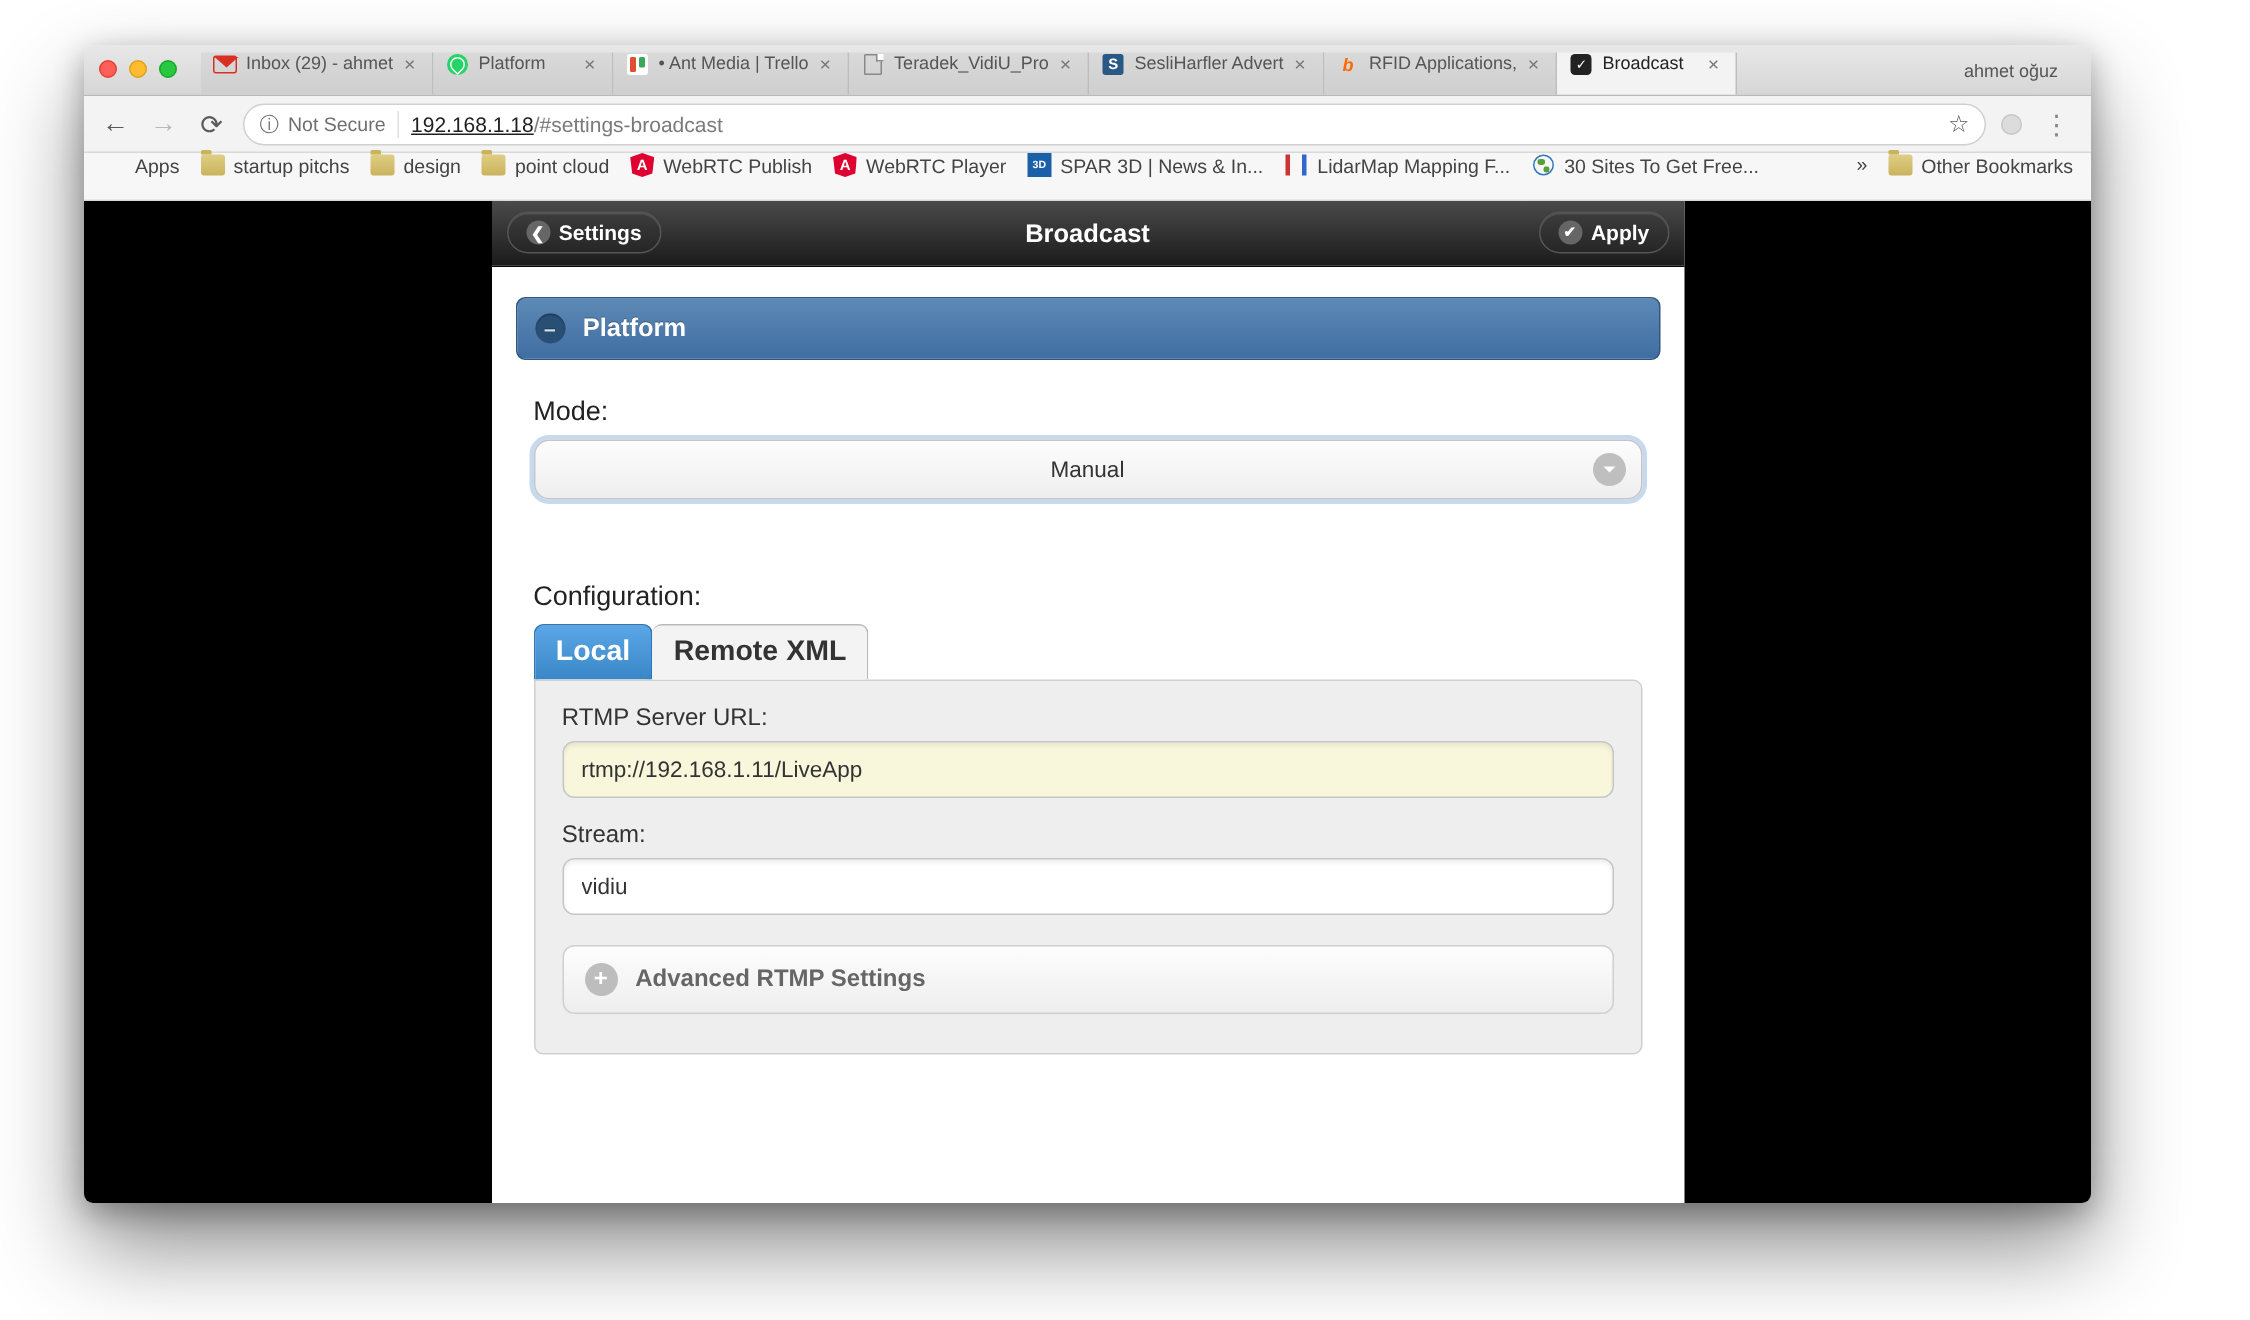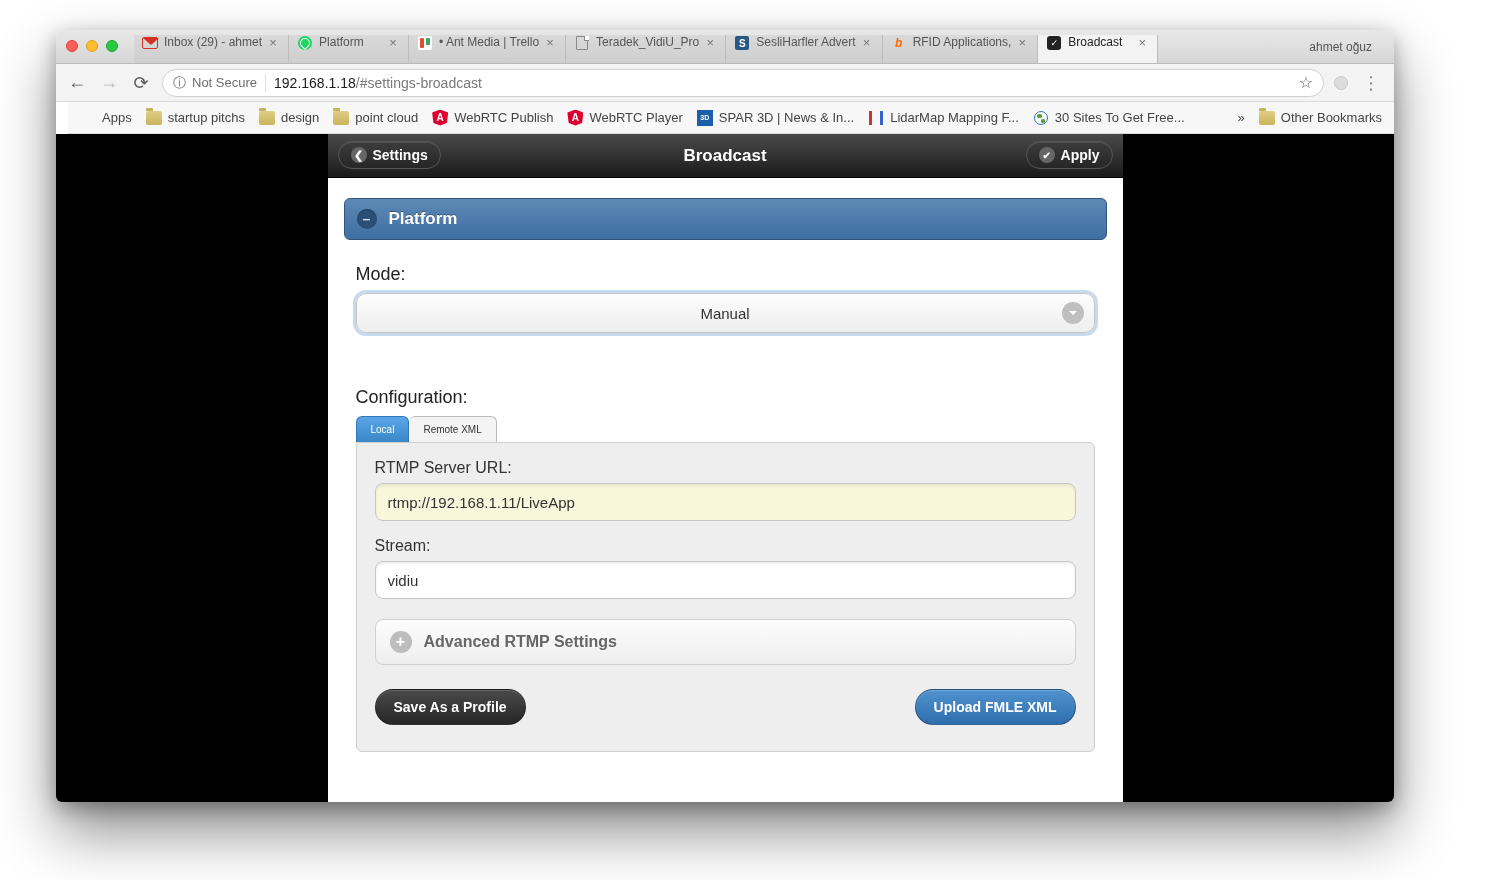--- a/index.html
+++ b/index.html
@@ -23,28 +23,28 @@
 .tab .close { color:#777; font-size: 13px; flex: 0 0 10px; text-align: center; }
 .tab.active { background: #f3f3f3; color:#222; border-bottom: none; }
 .profile-name { margin-left: auto; font-size: 12px; color: #555; padding: 0 22px; align-self: center; }
 
 
 .toolbar { height: 38px; background: #f3f3f3; border-bottom: 1px solid #d9d9d9; display: flex; align-items: center; gap: 10px; padding: 0 10px; }
 .nav-btn { width: 22px; height: 22px; display:flex; align-items:center; justify-content:center; color:#5a5a5a; font-size: 18px; }
 .nav-btn.disabled { color:#b8b8b8; }
 .omnibox { flex: 1; display: flex; align-items: center; height: 28px; border:1px solid #d0d0d0; border-radius: 14px; background: #fff; padding: 0 10px; font-size: 14px; color: #555; }
 .omnibox .secure { display:flex; align-items:center; gap:6px; color:#6e6e6e; font-size: 13px; border-right:1px solid #ddd; padding-right:8px; margin-right:8px; }
-.omnibox .url-host { color:#202020; }
+.omnibox .url-host { color:#202020;text-decoration:underline; }
 .omnibox .url-path { color:#7a7a7a; }
 .omnibox .star { margin-left:auto; color:#555; font-size:16px; }
 .toolbar .dots { color:#888; font-size:18px; padding:0 4px; }
 .toolbar .graydot { width:14px; height:14px; border-radius:50%; background:#dcdcdc; border:1px solid #c7c7c7; }
 
 
-.bmbar { height: 32px; background: #f7f7f7; border-bottom: 1px solid #d9d9d9; display: flex; align-items: center; gap: 14px; padding: 0 12px; font-size: 13px; color: #444; margin-left: 12px; }
+.bmbar { height: 32px; background: #f7f7f7; border-bottom: 1px solid #d9d9d9; display: flex; align-items: flex-start; gap: 14px; padding: 0 12px; font-size: 13px; color: #444; }
 .bm { display:flex; align-items:center; gap:6px; white-space: nowrap; }
 .bm .ficon { width:16px; height:16px; display:inline-flex; align-items:center; justify-content:center; font-size:11px; }
 .bmbar .spacer { flex:1; }
 .folder-icon { width:16px; height:14px; background: linear-gradient(#e0ce84,#c9b35d); border-radius:2px; position:relative; }
 .folder-icon::before { content:""; position:absolute; top:-3px; left:0; width:7px; height:3px; background:#c9b35d; border-radius:1px 1px 0 0; }
 .apps-icon { width:16px; height:16px; display:grid; grid-template-columns:repeat(3,4px); grid-template-rows:repeat(3,4px); gap:2px; }
 .apps-icon span:nth-child(1){background:#ea4335;} .apps-icon span:nth-child(2){background:#fbbc05;} .apps-icon span:nth-child(3){background:#34a853;}
 .apps-icon span:nth-child(4){background:#4285f4;} .apps-icon span:nth-child(5){background:#ea4335;} .apps-icon span:nth-child(6){background:#fbbc05;}
 .apps-icon span:nth-child(7){background:#34a853;} .apps-icon span:nth-child(8){background:#4285f4;} .apps-icon span:nth-child(9){background:#ea4335;}
 .apps-icon span{border-radius:1px;}
@@ -71,21 +71,21 @@
 .collapse-icn { width:20px; height:20px; border-radius:50%; background:#2a4f74; display:flex; align-items:center; justify-content:center; color:#cfe1f2; font-size:14px; font-weight:bold; box-shadow: inset 0 1px 1px rgba(0,0,0,0.3); }
 
 
 .content { padding: 24px 28px 0 28px; }
 .lbl { font-size:18px; color:#222; margin-bottom:8px; }
 .mode-select { width:100%; height:40px; border:1px solid #c5c5c5; border-radius:10px; background: linear-gradient(#fdfdfd,#eeeeee); display:flex; align-items:center; justify-content:center; position:relative; box-shadow: 0 0 0 3px rgba(92,149,209,0.35); font-size:15px; color:#333; }
 .mode-select .dd-icn { position:absolute; right:10px; width:22px; height:22px; border-radius:50%; background:#bfbfbf; display:flex; align-items:center; justify-content:center; }
 .dd-icn svg { fill:#fff; }
 
 .config-tabs { display:flex; margin-top:6px; }
-.cfg-tab { padding:7px 14px; font-size:10px; font-weight:400; border:1px solid #bbb; border-bottom:none; border-radius:6px 6px 0 0; background:#f3f3f3; color:#333; }
+.cfg-tab { padding:7px 14px; font-size:19px; font-weight:700; border:1px solid #bbb; border-bottom:none; border-radius:6px 6px 0 0; background:#f3f3f3; color:#333; }
 .cfg-tab + .cfg-tab { border-left:none; }
 .cfg-tab.active { background: linear-gradient(#5aa6e6,#3a87c8); color:#fff; border-color:#2f78b5; }
 
 .cfg-body { border:1px solid #cfcfcf; background:#eeeeee; border-radius:0 6px 6px 6px; padding: 16px 18px 26px 18px; }
 .fld-lbl { font-size:16px; color:#333; margin-bottom:6px; }
 .txt-input { width:100%; height:38px; padding:0 12px; font-size:15px; border:1px solid #c6c6c6; border-radius:8px; background:#fff; color:#333; box-shadow: inset 0 2px 3px rgba(0,0,0,0.07); }
 .txt-input.highlight { background:#f8f6db; }
 .gap { height:16px; }
 
 .adv-row { margin-top:20px; height:46px; border:1px solid #d0d0d0; background: linear-gradient(#fdfdfd,#eeeeee); border-radius:8px; display:flex; align-items:center; gap:12px; padding:0 14px; font-size:16px; color:#666; font-weight:600; }
@@ -317,24 +317,20 @@
           <input class="txt-input highlight" value="rtmp://192.168.1.11/LiveApp" style="">
           <div class="gap"></div>
           <div class="fld-lbl">Stream:</div>
           <input class="txt-input" value="vidiu" style="">
 
           <div class="adv-row">
             <span class="plus-icn">+</span>
             <span>Advanced RTMP Settings</span>
           </div>
 
-          <div class="btn-row">
-            <div class="pill-btn dark"><span>Save As a Profile</span></div>
-            <div class="pill-btn blue"><span>Upload FMLE XML</span></div>
-          </div>
         </div>
       </div>
 
     </div>
   </div>
 
 </div>
 </div>
 
 </body></html>

